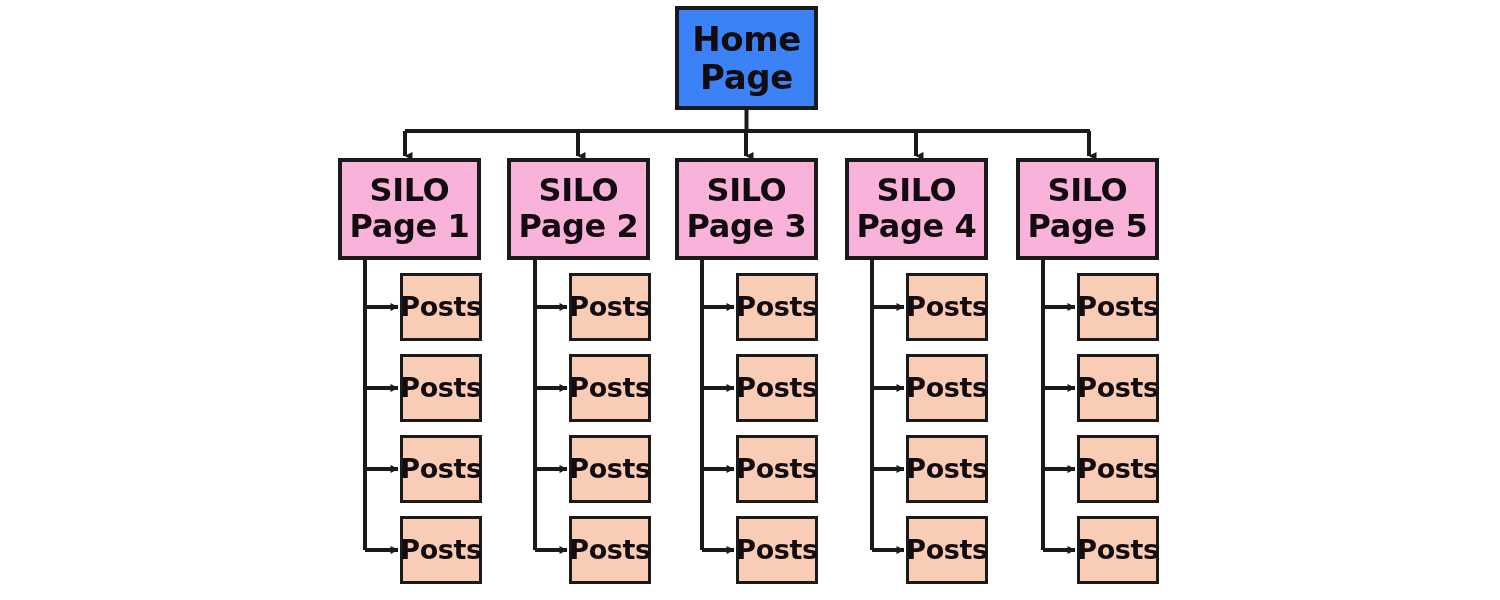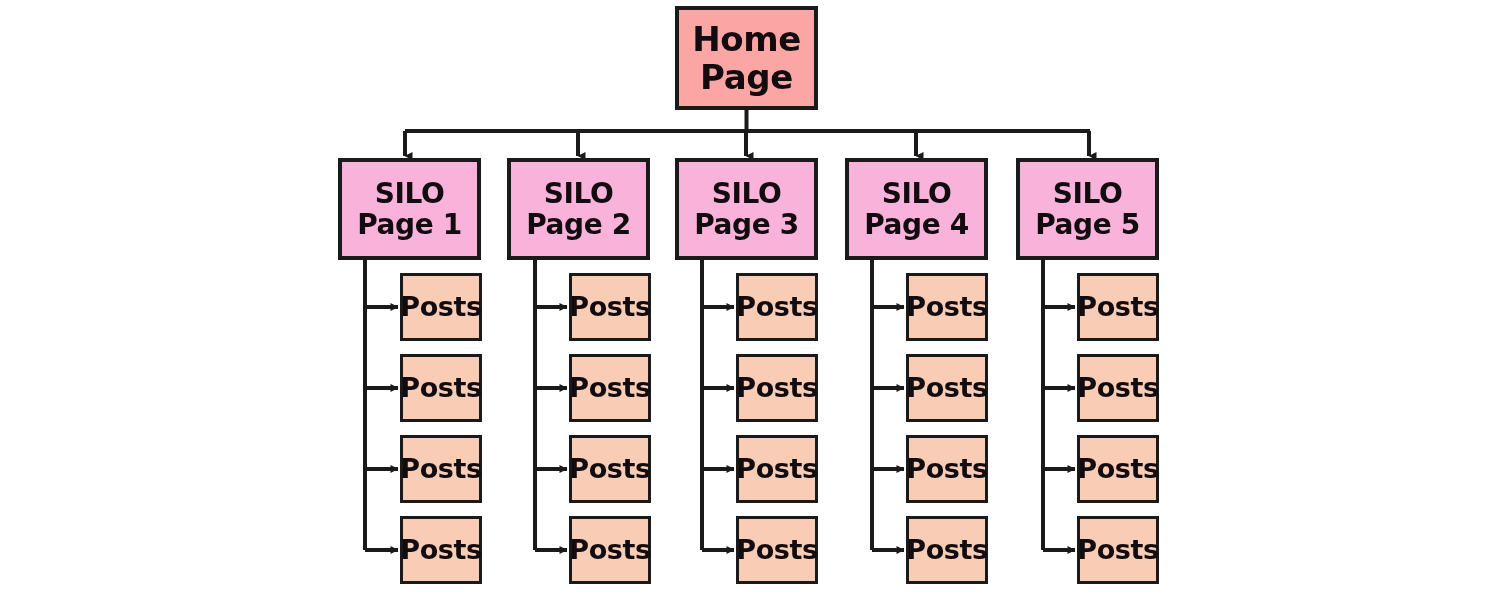--- a/index.html
+++ b/index.html
@@ -36,21 +36,21 @@
     color: #120c10;
     font-weight: 700;
     line-height: 1.12;
     white-space: pre-line;
     letter-spacing: -0.4px;
   }
   .node-home {
     font-size: 34px;
   }
   .node-silo {
-    font-size: 28px;
+    font-size: 32px;
   }
   .node-post {
     font-size: 27px;
     border-width: 3px;
   }
 </style>
 </head>
 <body>
 
 <div id="diagram-root">
@@ -93,21 +93,21 @@
         <path d="M872,550 L904,550" marker-end="url(#arrow-right)"></path>
         <path d="M1089,131 L1089,156" marker-end="url(#arrow-down)"></path>
         <path d="M1043,260 L1043,550"></path>
         <path d="M1043,307 L1075,307" marker-end="url(#arrow-right)"></path>
         <path d="M1043,388 L1075,388" marker-end="url(#arrow-right)"></path>
         <path d="M1043,469 L1075,469" marker-end="url(#arrow-right)"></path>
         <path d="M1043,550 L1075,550" marker-end="url(#arrow-right)"></path>
       </g>
   </svg>
 
-  <div class="node node-home" id="home-node" style="left: 675px; top: 6px; width: 143px; height: 104px; background: #fca5a5; border-color: rgb(26, 26, 26);">
+  <div class="node node-home" id="home-node" style="left: 675px; top: 6px; width: 143px; height: 104px; background: #3b82f6; border-color: rgb(26, 26, 26);">
     <span>Home
 Page</span>
   </div>
 
   <div id="node-layer">
       <div class="node node-silo" style="left: 338px; top: 158px; width: 143px; height: 102px; background: rgb(249, 178, 217); border-color: rgb(26, 26, 26);"><span>SILO
 Page 1</span></div>
       <div class="node node-post" style="left: 400px; top: 273px; width: 82px; height: 68px; background: rgb(249, 204, 182); border-color: rgb(26, 26, 26);"><span>Posts</span></div>
       <div class="node node-post" style="left: 400px; top: 354px; width: 82px; height: 68px; background: rgb(249, 204, 182); border-color: rgb(26, 26, 26);"><span>Posts</span></div>
       <div class="node node-post" style="left: 400px; top: 435px; width: 82px; height: 68px; background: rgb(249, 204, 182); border-color: rgb(26, 26, 26);"><span>Posts</span></div>

